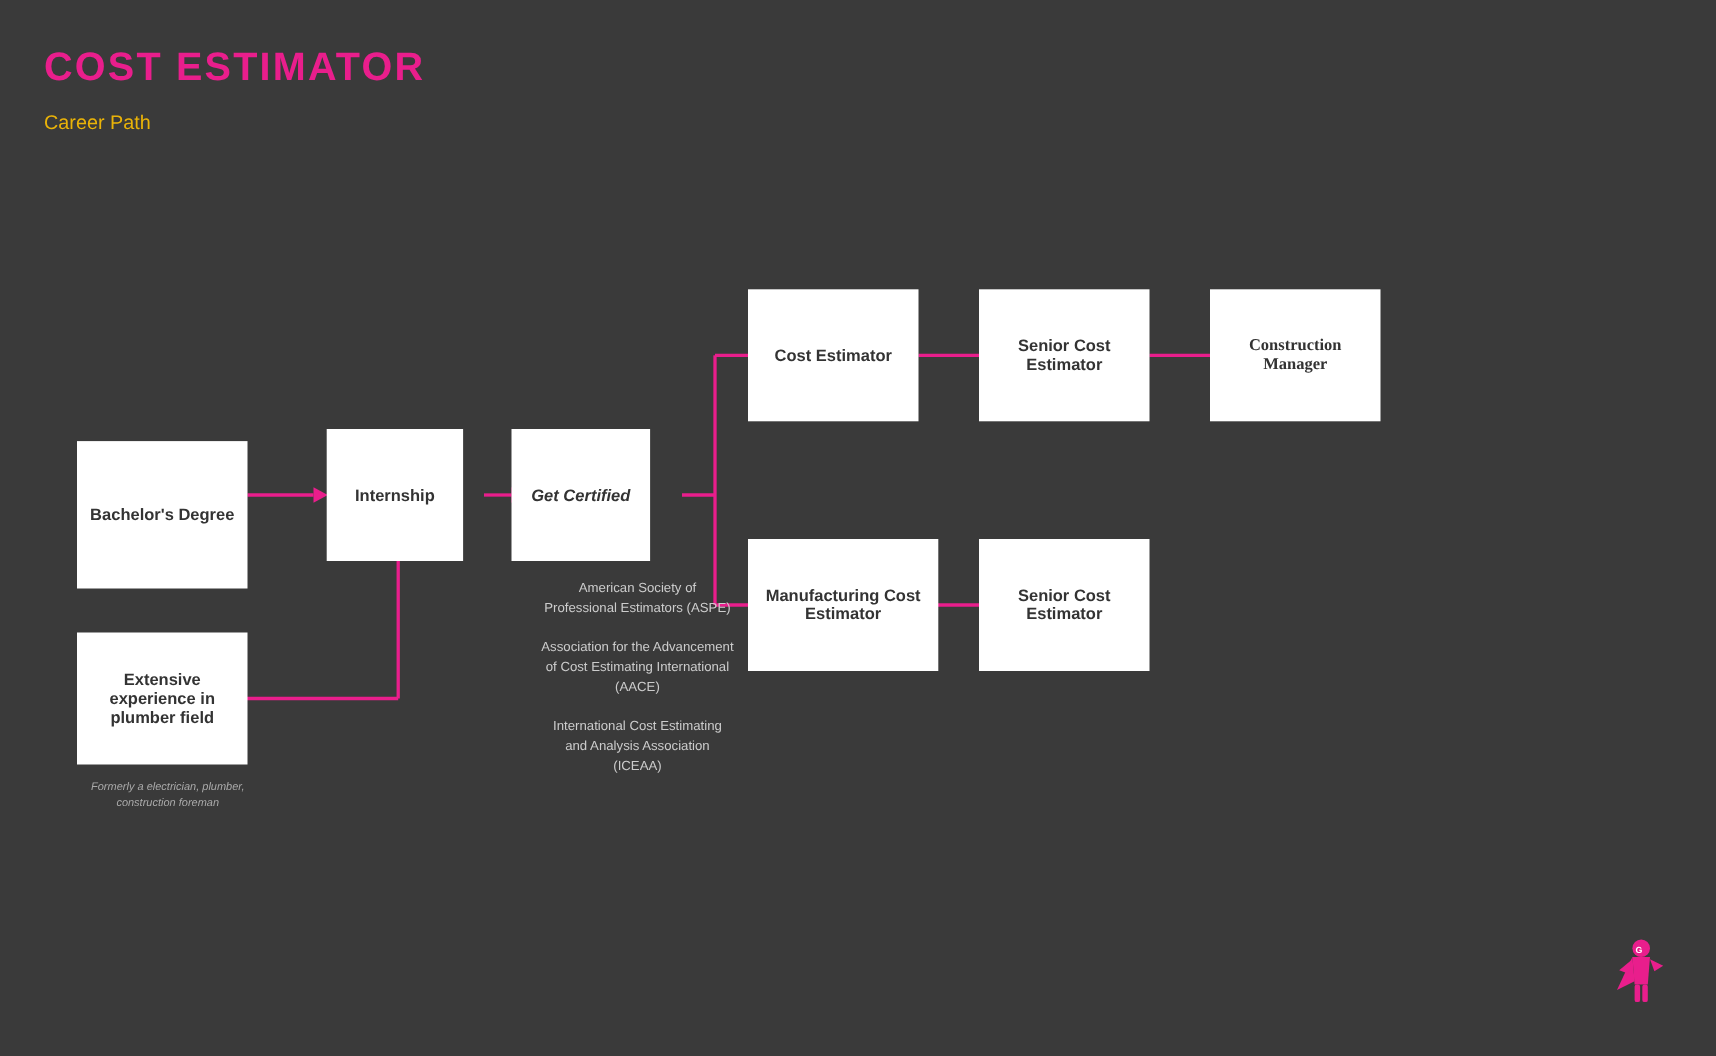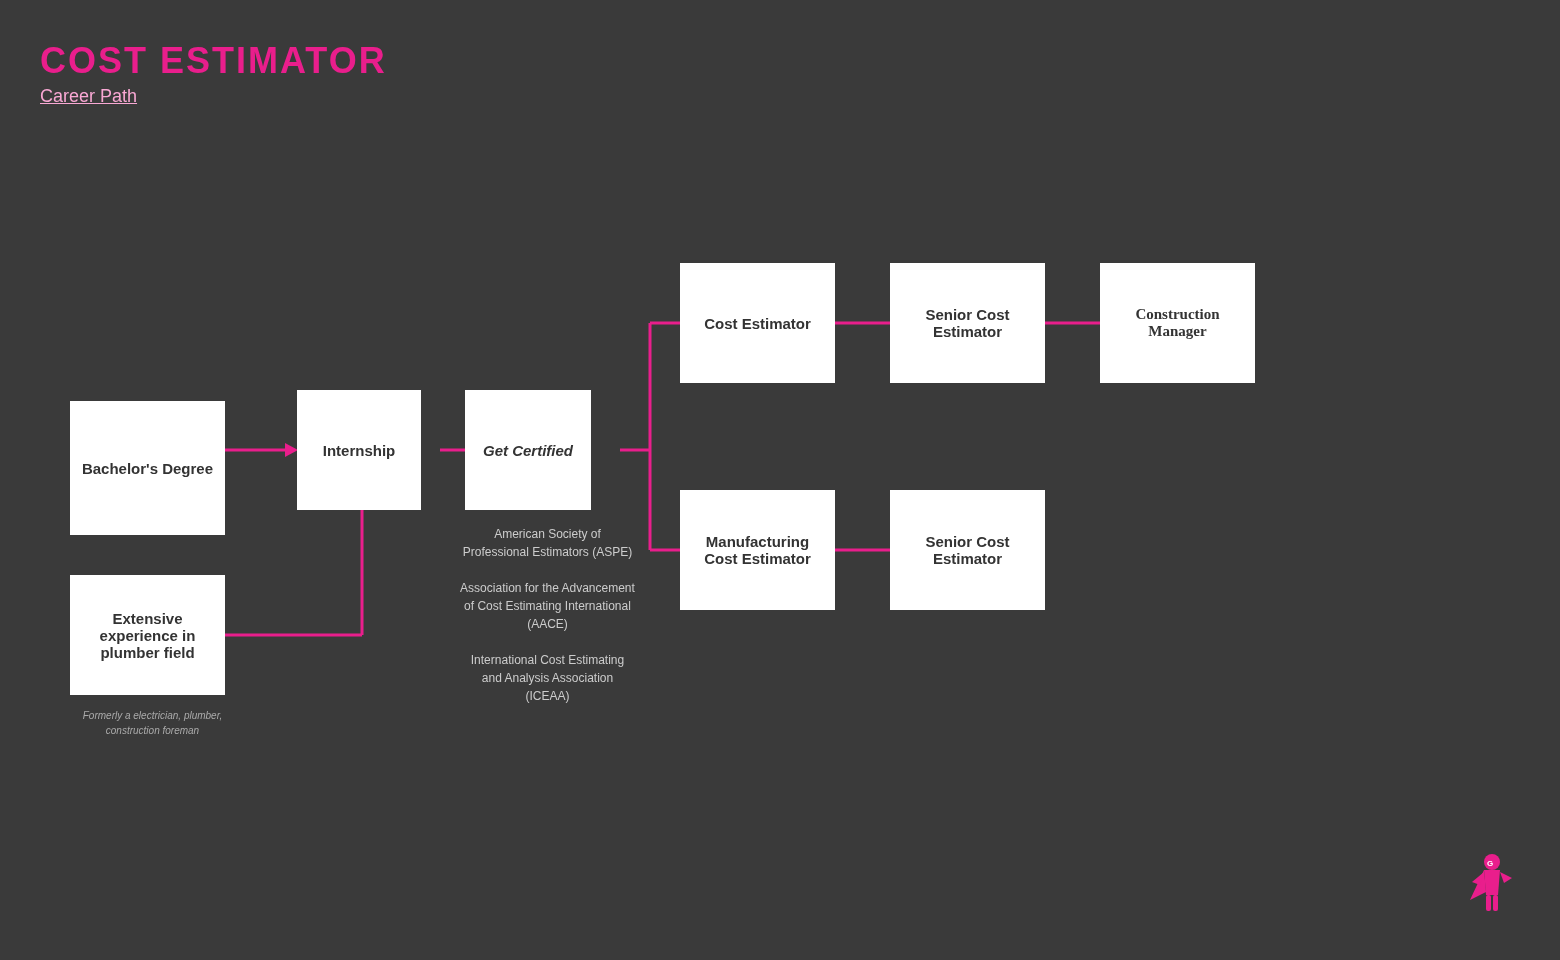--- a/index.html
+++ b/index.html
@@ -18,24 +18,23 @@
     }
     .title {
       font-size: 36px;
       font-weight: 900;
       color: #e91e8c;
       letter-spacing: 2px;
       text-transform: uppercase;
     }
     .subtitle {
       font-size: 18px;
-      color: #f9a8d4;
-      margin-top: 4px;
+      color: #eab308;
+      margin-top: 19px;
       font-weight: 300;
-      text-decoration: underline;
     }
     .diagram {
       position: absolute;
       top: 0;
       left: 0;
       width: 1560px;
       height: 960px;
     }
     .box {
       position: absolute;
@@ -48,20 +47,21 @@
       font-weight: 600;
       color: #333;
       padding: 10px;
     }
     .annotation {
       position: absolute;
       text-align: center;
       font-size: 12px;
       color: #ccc;
       line-height: 1.5;
+      margin-left: 32px;
     }
     .small-annotation {
       position: absolute;
       text-align: center;
       font-size: 10px;
       color: #aaa;
       line-height: 1.5;
       font-style: italic;
     }
     .logo {
@@ -131,21 +131,21 @@
 </div>
 
 <div class="box" style="left:890px;top:263px;width:155px;height:120px;">
   <span>Senior Cost Estimator</span>
 </div>
 
 <div class="box" style="left:1100px;top:263px;width:155px;height:120px;font-family:Liberation Serif, serif;">
   <span>Construction Manager</span>
 </div>
 
-<div class="box" style="left:680px;top:490px;width:155px;height:120px;">
+<div class="box" style="left:680px;top:490px;width:173px;height:120px;">
   <span>Manufacturing Cost Estimator</span>
 </div>
 
 <div class="box" style="left:890px;top:490px;width:155px;height:120px;">
   <span>Senior Cost Estimator</span>
 </div>
 
 <div class="annotation" style="left:460px;top:525px;width:175px;">
   <span>American Society of Professional Estimators (ASPE)</span><br><br>
   <span>Association for the Advancement of Cost Estimating International (AACE)</span><br><br>

